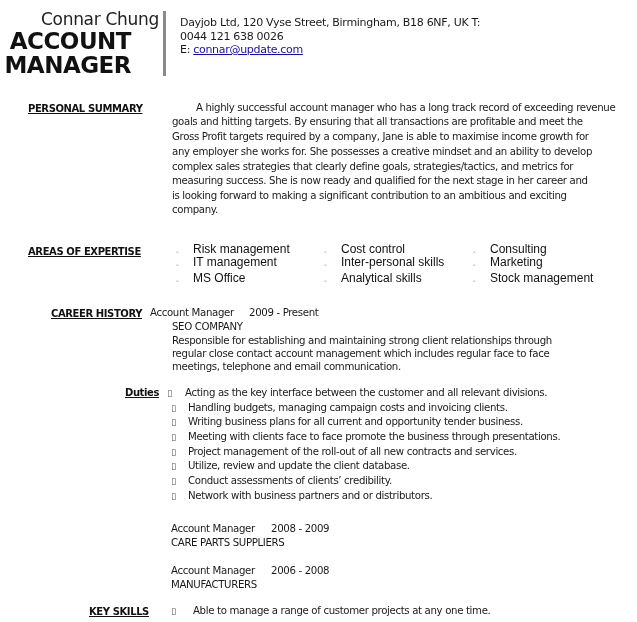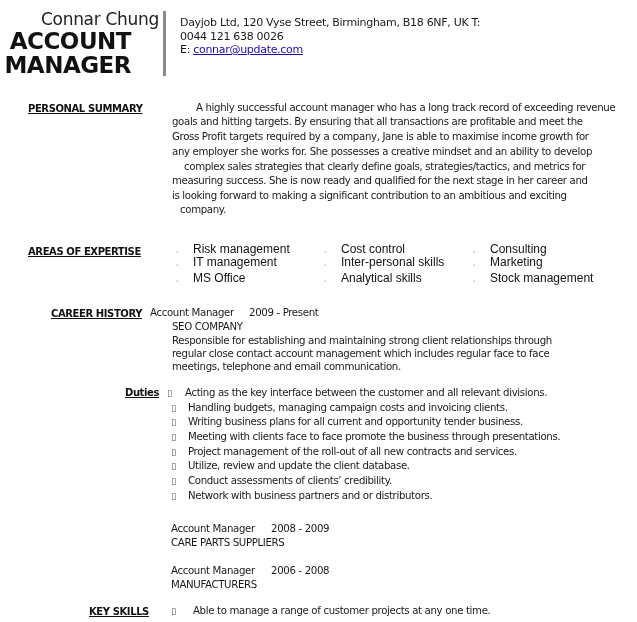--- a/index.html
+++ b/index.html
@@ -36,24 +36,24 @@
 <div class="abs contact" style="top:30px;">0044 121 638 0026</div>
 <div class="abs contact" style="top:43px;">
   <span>E: </span><a class="email-link">connar@update.com</a>
 </div>
 
 <div class="abs heading" style="left:28px; top:103px;">PERSONAL SUMMARY</div>
 <div class="abs c" style="left:172px; top:102px;margin-left:24px;">A highly successful account manager who has a long track record of exceeding revenue</div>
 <div class="abs c" style="left:172px; top:116px;">goals and hitting targets. By ensuring that all transactions are profitable and meet the</div>
 <div class="abs c" style="left:172px; top:131px;">Gross Profit targets required by a company, Jane is able to maximise income growth for</div>
 <div class="abs c" style="left:172px; top:146px;">any employer she works for. She possesses a creative mindset and an ability to develop</div>
-<div class="abs c" style="left:184px; top:161px;">complex sales strategies that clearly define goals, strategies/tactics, and metrics for</div>
+<div class="abs c" style="left:172px; top:161px;">complex sales strategies that clearly define goals, strategies/tactics, and metrics for</div>
 <div class="abs c" style="left:172px; top:175px;">measuring success. She is now ready and qualified for the next stage in her career and</div>
 <div class="abs c" style="left:172px; top:190px;">is looking forward to making a significant contribution to an ambitious and exciting</div>
-<div class="abs c" style="left:172px; top:204px;margin-left:8px;">company.</div>
+<div class="abs c" style="left:172px; top:204px;">company.</div>
 
 <div class="abs heading" style="left:28px; top:246px;">AREAS OF EXPERTISE</div>
 
 <div class="abs bullet-dot" style="left:176px; top:248px;">-</div>
 <div class="abs arial" style="left:193px; top:242px;">Risk management</div>
 <div class="abs bullet-dot" style="left:176px; top:261px;">-</div>
 <div class="abs arial" style="left:193px; top:255px;">IT management</div>
 <div class="abs bullet-dot" style="left:176px; top:277px;">-</div>
 <div class="abs arial" style="left:193px; top:271px;">MS Office</div>
 

